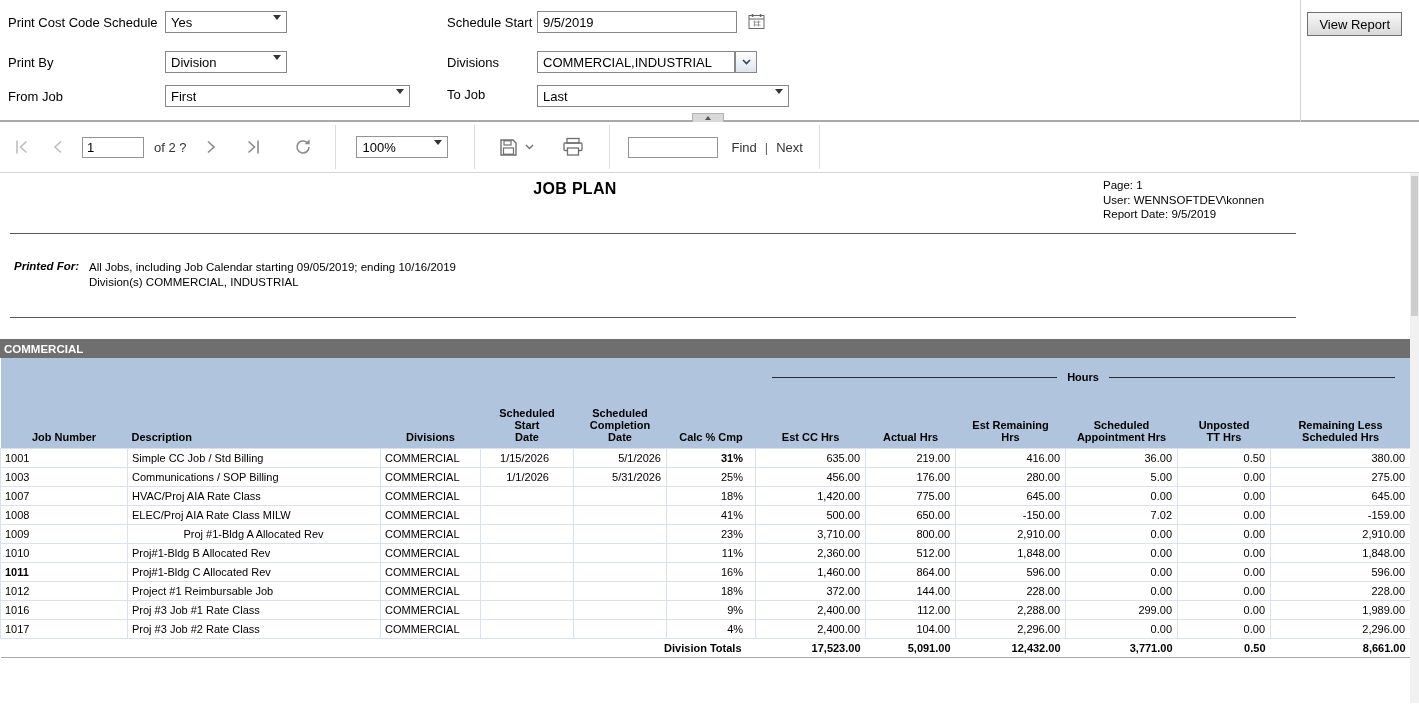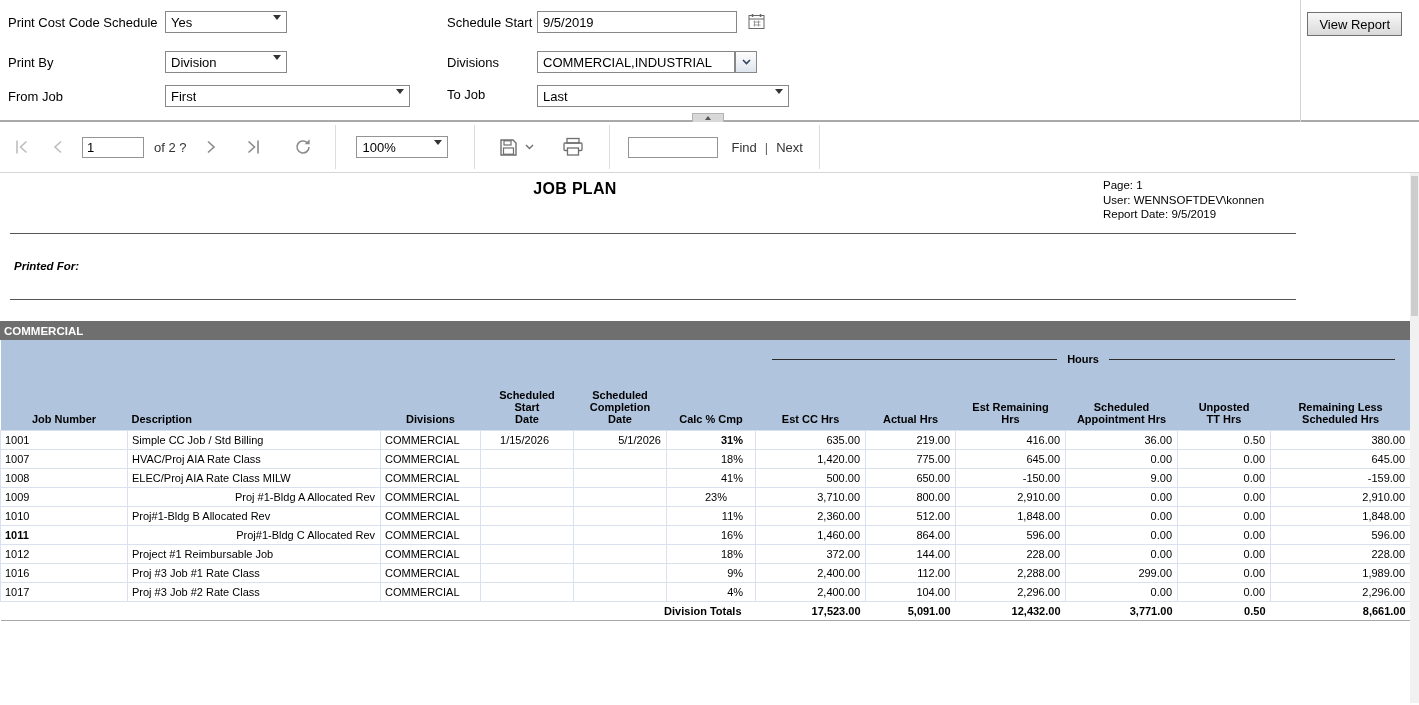--- a/index.html
+++ b/index.html
@@ -193,20 +193,24 @@
     <div class="report-meta">
       <div>Page: 1</div>
       <div>User: WENNSOFTDEV\konnen</div>
       <div>Report Date: 9/5/2019</div>
     </div>
   </div>
   <div class="hrule"></div>
 
   <div class="printed-for">
     <div class="pf-label">Printed For:</div>
+    <div class="pf-lines">
+      <div>All Jobs, including Job Calendar starting 09/05/2019; ending 10/16/2019</div>
+      <div>Division(s) COMMERCIAL, INDUSTRIAL</div>
+    </div>
   </div>
   <div class="hrule hrule-2"></div>
 
   <div class="section-bar">COMMERCIAL</div>
 
   <table id="job-table">
       <colgroup>
         <col style="width: 127px;">
         <col style="width: 253px;">
         <col style="width: 100px;">
@@ -263,20 +267,34 @@
           <td style="text-align: right;">5/1/2026</td>
           <td style="text-align: right; padding-right: 12px; font-weight: bold;">31%</td>
           <td style="text-align: right;">635.00</td>
           <td style="text-align: right;">219.00</td>
           <td style="text-align: right;">416.00</td>
           <td style="text-align: right;">36.00</td>
           <td style="text-align: right;">0.50</td>
           <td style="text-align: right;">380.00</td>
         </tr>
         <tr>
+          <td style="text-align: left;">1003</td>
+          <td style="text-align: left;">Communications / SOP Billing</td>
+          <td style="text-align: left;">COMMERCIAL</td>
+          <td style="text-align: right; padding-right: 24px;">1/1/2026</td>
+          <td style="text-align: right;">5/31/2026</td>
+          <td style="text-align: right; padding-right: 12px;">25%</td>
+          <td style="text-align: right;">456.00</td>
+          <td style="text-align: right;">176.00</td>
+          <td style="text-align: right;">280.00</td>
+          <td style="text-align: right;">5.00</td>
+          <td style="text-align: right;">0.00</td>
+          <td style="text-align: right;">275.00</td>
+        </tr>
+        <tr>
           <td style="text-align: left;">1007</td>
           <td style="text-align: left;">HVAC/Proj AIA Rate Class</td>
           <td style="text-align: left;">COMMERCIAL</td>
           <td style="text-align: right; padding-right: 24px;"></td>
           <td style="text-align: right;"></td>
           <td style="text-align: right; padding-right: 12px;">18%</td>
           <td style="text-align: right;">1,420.00</td>
           <td style="text-align: right;">775.00</td>
           <td style="text-align: right;">645.00</td>
           <td style="text-align: right;">0.00</td>
@@ -286,31 +304,31 @@
         <tr>
           <td style="text-align: left;">1008</td>
           <td style="text-align: left;">ELEC/Proj AIA Rate Class MILW</td>
           <td style="text-align: left;">COMMERCIAL</td>
           <td style="text-align: right; padding-right: 24px;"></td>
           <td style="text-align: right;"></td>
           <td style="text-align: right; padding-right: 12px;">41%</td>
           <td style="text-align: right;">500.00</td>
           <td style="text-align: right;">650.00</td>
           <td style="text-align: right;">-150.00</td>
-          <td style="text-align: right;">9.00</td>
+          <td style="text-align: right;">7.02</td>
           <td style="text-align: right;">0.00</td>
           <td style="text-align: right;">-159.00</td>
         </tr>
         <tr>
           <td style="text-align: left;">1009</td>
-          <td style="text-align: right;">Proj #1-Bldg A Allocated Rev</td>
-          <td style="text-align: left;">COMMERCIAL</td>
-          <td style="text-align: right; padding-right: 24px;"></td>
-          <td style="text-align: right;"></td>
-          <td style="text-align: right; padding-right: 28px;">23%</td>
+          <td style="text-align: center;">Proj #1-Bldg A Allocated Rev</td>
+          <td style="text-align: left;">COMMERCIAL</td>
+          <td style="text-align: right; padding-right: 24px;"></td>
+          <td style="text-align: right;"></td>
+          <td style="text-align: right; padding-right: 12px;">23%</td>
           <td style="text-align: right;">3,710.00</td>
           <td style="text-align: right;">800.00</td>
           <td style="text-align: right;">2,910.00</td>
           <td style="text-align: right;">0.00</td>
           <td style="text-align: right;">0.00</td>
           <td style="text-align: right;">2,910.00</td>
         </tr>
         <tr>
           <td style="text-align: left;">1010</td>
           <td style="text-align: left;">Proj#1-Bldg B Allocated Rev</td>
@@ -320,21 +338,21 @@
           <td style="text-align: right; padding-right: 12px;">11%</td>
           <td style="text-align: right;">2,360.00</td>
           <td style="text-align: right;">512.00</td>
           <td style="text-align: right;">1,848.00</td>
           <td style="text-align: right;">0.00</td>
           <td style="text-align: right;">0.00</td>
           <td style="text-align: right;">1,848.00</td>
         </tr>
         <tr>
           <td style="text-align: left; font-weight: bold;">1011</td>
-          <td style="text-align: right;">Proj#1-Bldg C Allocated Rev</td>
+          <td style="text-align: left;">Proj#1-Bldg C Allocated Rev</td>
           <td style="text-align: left;">COMMERCIAL</td>
           <td style="text-align: right; padding-right: 24px;"></td>
           <td style="text-align: right;"></td>
           <td style="text-align: right; padding-right: 12px;">16%</td>
           <td style="text-align: right;">1,460.00</td>
           <td style="text-align: right;">864.00</td>
           <td style="text-align: right;">596.00</td>
           <td style="text-align: right;">0.00</td>
           <td style="text-align: right;">0.00</td>
           <td style="text-align: right;">596.00</td>

